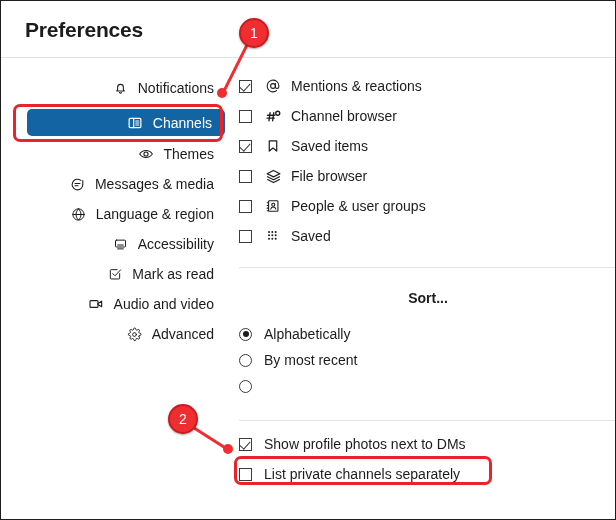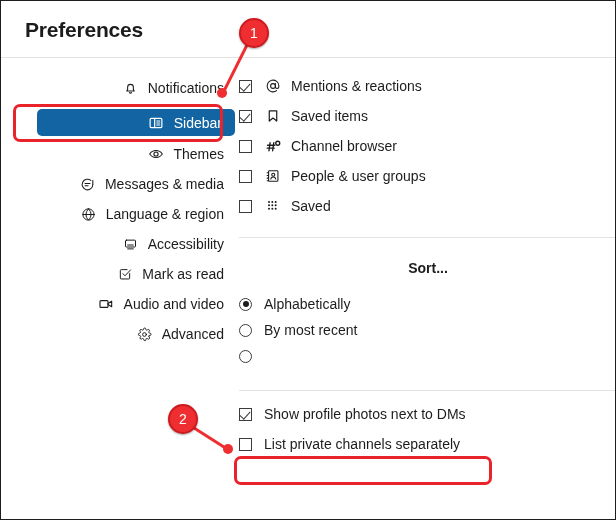--- a/index.html
+++ b/index.html
@@ -37,21 +37,21 @@
     top: 17px;
     font-size: 21px;
     font-weight: bold;
     color: #1d1c1d;
     letter-spacing: -0.2px;
   }
 
   
   .nav {
     position: absolute;
-    left: 18px;
+    left: 8px;
     top: 72px;
     width: 222px;
   }
   .nav-item {
     position: relative;
     display: flex;
     align-items: center;
     justify-content: flex-end;
     height: 30px;
     padding-right: 17px;
@@ -317,61 +317,72 @@
     <div class="nav-item selected">
       <span class="nav-icon">
         <svg width="16" height="16" viewBox="0 0 24 24" fill="none" stroke="#ffffff" stroke-width="1.8" stroke-linecap="round" stroke-linejoin="round">
           <rect x="3.2" y="5.2" width="17.6" height="13.6" rx="1.6"></rect>
           <path d="M10 5.2v13.6"></path>
           <path d="M13.2 9h4.4"></path>
           <path d="M13.2 12h4.4"></path>
           <path d="M13.2 15h4.4"></path>
         </svg>
       </span>
-      <span class="nav-label">Sidebar</span>
+      <span class="nav-label">Channels</span>
     </div>
   </div>
 
   <div class="panel">
 
     <div class="opt-row">
       <span class="cbox checked"></span>
       <span class="opt-icon">
         <svg width="16" height="16" viewBox="0 0 24 24" fill="none" stroke="#1d1c1d" stroke-width="1.6" stroke-linecap="round" stroke-linejoin="round">
           <circle cx="12" cy="12" r="3.6"></circle>
           <path d="M15.6 8.4v4.6a2.6 2.6 0 0 0 5.2 0V12a8.8 8.8 0 1 0-3.4 6.95"></path>
         </svg>
       </span>
       <span class="opt-label">Mentions &amp; reactions</span>
-    </div>
-
-    <div class="opt-row">
-      <span class="cbox checked"></span>
-      <span class="opt-icon">
-        <svg width="16" height="16" viewBox="0 0 24 24" fill="none" stroke="#1d1c1d" stroke-width="1.8" stroke-linecap="round" stroke-linejoin="round">
-          <path d="M6.4 4.4h11.2v15.2L12 15.1l-5.6 4.5z"></path>
-        </svg>
-      </span>
-      <span class="opt-label">Saved items</span>
     </div>
 
     <div class="opt-row">
       <span class="cbox"></span>
       <span class="opt-icon">
         <svg width="17" height="17" viewBox="0 0 24 24" fill="none" stroke="#1d1c1d" stroke-width="1.9" stroke-linecap="round" stroke-linejoin="round">
           <path d="M7.2 6.5L5.6 18"></path>
           <path d="M12.4 6.5l-1.6 11.5"></path>
           <path d="M3.6 10.2h10.2"></path>
           <path d="M3 14.4h10"></path>
           <circle cx="18" cy="7.4" r="2.8"></circle>
         </svg>
       </span>
       <span class="opt-label">Channel browser</span>
     </div>
 
+    <div class="opt-row">
+      <span class="cbox checked"></span>
+      <span class="opt-icon">
+        <svg width="16" height="16" viewBox="0 0 24 24" fill="none" stroke="#1d1c1d" stroke-width="1.8" stroke-linecap="round" stroke-linejoin="round">
+          <path d="M6.4 4.4h11.2v15.2L12 15.1l-5.6 4.5z"></path>
+        </svg>
+      </span>
+      <span class="opt-label">Saved items</span>
+    </div>
+
+    <div class="opt-row">
+      <span class="cbox"></span>
+      <span class="opt-icon">
+        <svg width="17" height="17" viewBox="0 0 24 24" fill="none" stroke="#1d1c1d" stroke-width="1.7" stroke-linecap="round" stroke-linejoin="round">
+          <path d="M12 3.5L21 8l-9 4.5L3 8z"></path>
+          <path d="M3.6 12.3L12 16.5l8.4-4.2"></path>
+          <path d="M3.6 16.3L12 20.5l8.4-4.2"></path>
+        </svg>
+      </span>
+      <span class="opt-label">File browser</span>
+    </div>
 
     <div class="opt-row">
       <span class="cbox"></span>
       <span class="opt-icon">
         <svg width="16" height="16" viewBox="0 0 24 24" fill="none" stroke="#1d1c1d" stroke-width="1.6" stroke-linecap="round" stroke-linejoin="round">
           <rect x="5.4" y="4" width="14" height="16" rx="1.4"></rect>
           <circle cx="12.4" cy="10.2" r="2.3"></circle>
           <path d="M8.6 16.6a3.9 3.9 0 0 1 7.6 0"></path>
           <path d="M3.2 7.2h2M3.2 11.2h2M3.2 15.2h2M3.2 19h2"></path>
         </svg>

